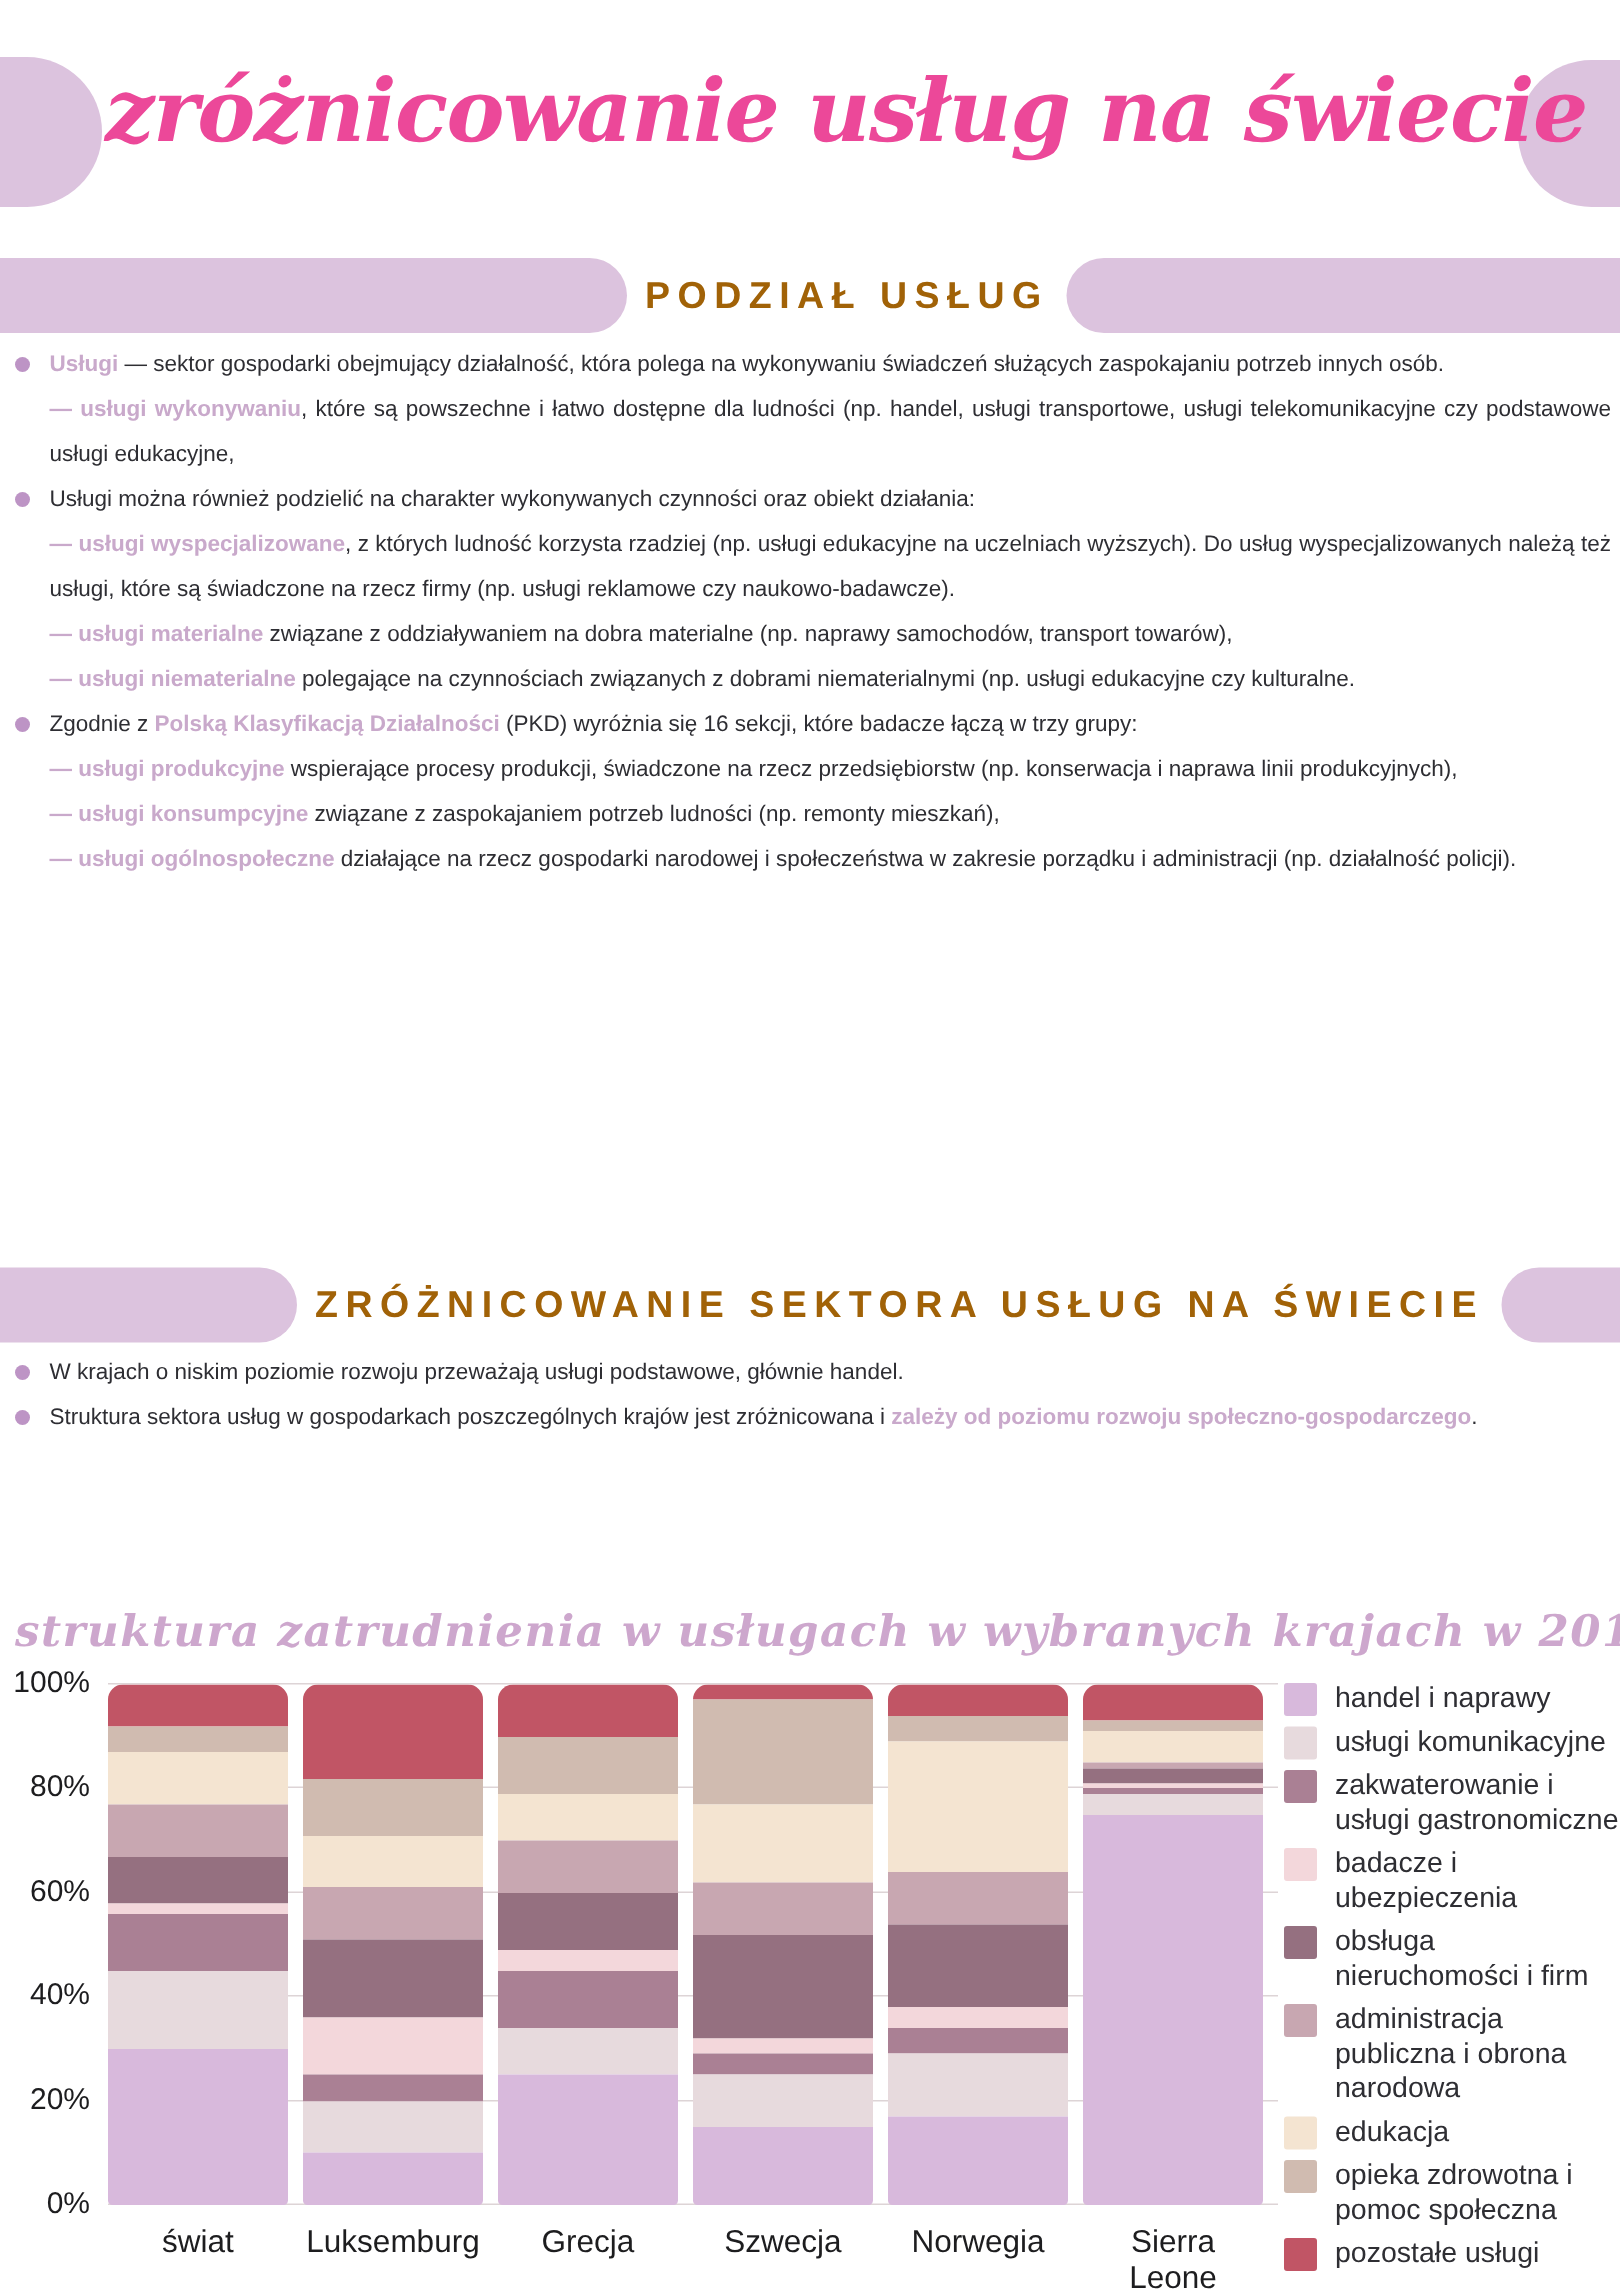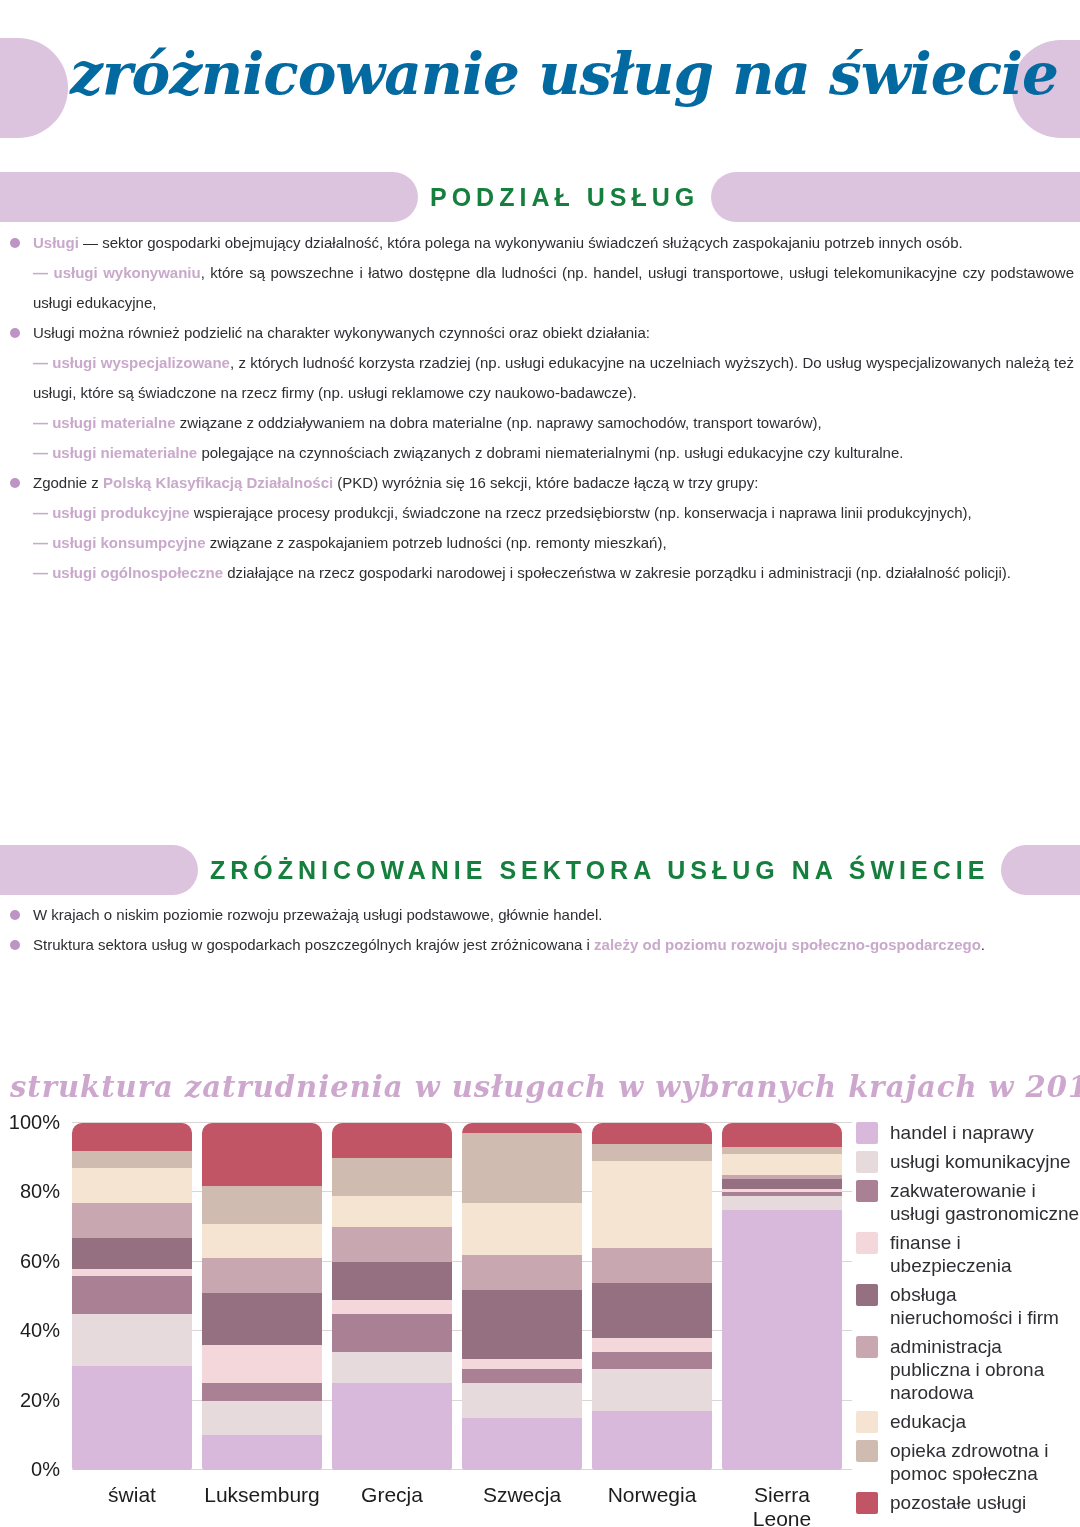--- a/index.html
+++ b/index.html
@@ -8,31 +8,31 @@
     background:#ffffff; font-family:"Liberation Sans", sans-serif;
   }
   
   .blob-l { position:absolute; left:0; top:38px; width:68px; height:100px;
     background:#dcc3de; border-radius:0 52px 52px 0; }
   .blob-r { position:absolute; right:0; top:40px; width:68px; height:98px;
     background:#dcc3de; border-radius:52px 0 0 52px; }
   .page-title {
     position:absolute; left:70px; right:70px; top:40px; text-align:center;
     font-family:"DejaVu Serif", serif; font-style:italic; font-weight:700;
-    font-size:58px; color:#0369a1; letter-spacing:-1px; white-space:nowrap;
+    font-size:58px; color:#ec4899; letter-spacing:-1px; white-space:nowrap;
   }
   
   .sec-header { position:absolute; left:0; right:0; display:flex; align-items:center; height:50px; }
   #hdr1 { top:172px; }
   #hdr2 { top:845px; }
   .pill { background:#dcc3de; height:50px; }
   .pill-l1 { width:418px; flex:none; border-radius:0 25px 25px 0; }
   .pill-l2 { width:198px; flex:none; border-radius:0 25px 25px 0; }
   .pill-r  { flex:1; border-radius:25px 0 0 25px; }
-  .sec-title { font-weight:700; font-size:25px; letter-spacing:5px; color:#15803d;
+  .sec-title { font-weight:700; font-size:25px; letter-spacing:5px; color:#a16207;
     padding:0 12px; white-space:nowrap; }
   
   .list { position:absolute; left:10px; right:6px; margin:0; padding:0; }
   #list1 { top:228px; }
   #list2 { top:900px; }
   .list li { list-style:none; position:relative; padding-left:23px; text-align:justify;
     font-size:15px; line-height:30px; color:#2e2e33; }
   .dot { position:absolute; left:0; top:10px; width:10px; height:10px; border-radius:50%;
     background:#bd94c5; }
   .pink { color:#c9a9cb; font-weight:700; }
@@ -195,21 +195,21 @@
     <div class="legend-item">
       <div class="swatch" style="background: rgb(231, 218, 221);"></div>
       <div class="legend-label">usługi komunikacyjne</div>
     </div>
     <div class="legend-item">
       <div class="swatch" style="background: rgb(170, 128, 148);"></div>
       <div class="legend-label">zakwaterowanie i usługi gastronomiczne</div>
     </div>
     <div class="legend-item">
       <div class="swatch" style="background: rgb(243, 215, 219);"></div>
-      <div class="legend-label">finanse i ubezpieczenia</div>
+      <div class="legend-label">badacze i ubezpieczenia</div>
     </div>
     <div class="legend-item">
       <div class="swatch" style="background: rgb(149, 112, 128);"></div>
       <div class="legend-label">obsługa nieruchomości i firm</div>
     </div>
     <div class="legend-item">
       <div class="swatch" style="background: rgb(200, 167, 177);"></div>
       <div class="legend-label">administracja publiczna i obrona narodowa</div>
     </div>
     <div class="legend-item">

